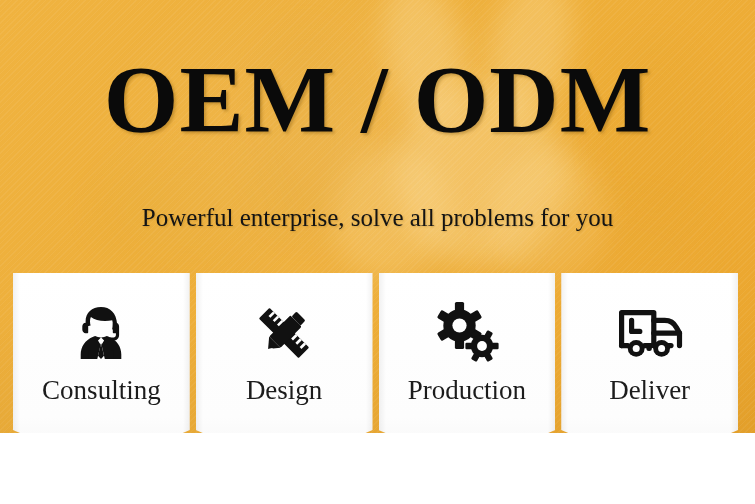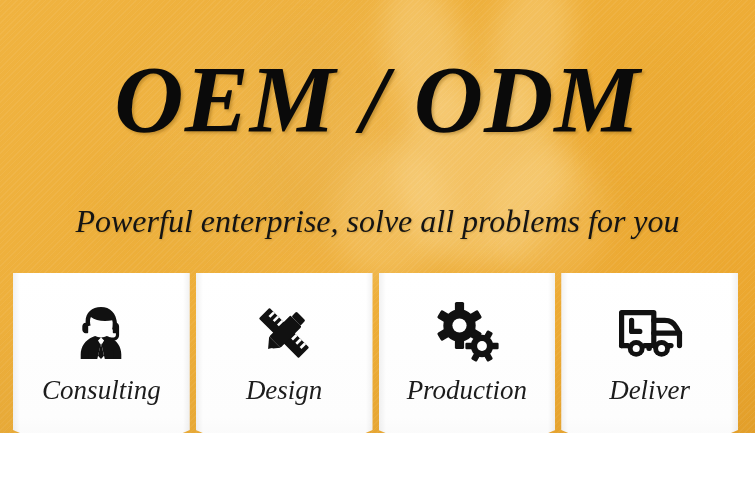--- a/index.html
+++ b/index.html
@@ -11,21 +11,20 @@
     font-family: "Liberation Serif", serif;
   }
 
   .banner {
     position: relative;
     width: 755px;
     height: 433px;
     overflow: hidden;
     background:
       linear-gradient(135deg, #f0b340 0%, #eeb03c 28%, #eeae38 55%, #edaa33 78%, #e9a42c 100%);
-    font-style: italic;
   }
 
   
   .wm {
     position: absolute;
     pointer-events: none;
     border-radius: 50%;
     background: rgba(255, 232, 176, 0.30);
     filter: blur(14px);
   }
@@ -84,21 +83,21 @@
   }
 
   .subhead {
     position: absolute;
     left: 0;
     right: 0;
     top: 204px;
     text-align: center;
     font-family: "Liberation Serif", serif;
     font-weight: normal;
-    font-size: 32px;
+    font-size: 25px;
     line-height: 1.1;
     color: #141414;
     text-shadow: 1px 1px 2px rgba(130, 88, 16, 0.28);
     white-space: nowrap;
   }
 
   
   .cards {
     position: absolute;
     left: 13px;

